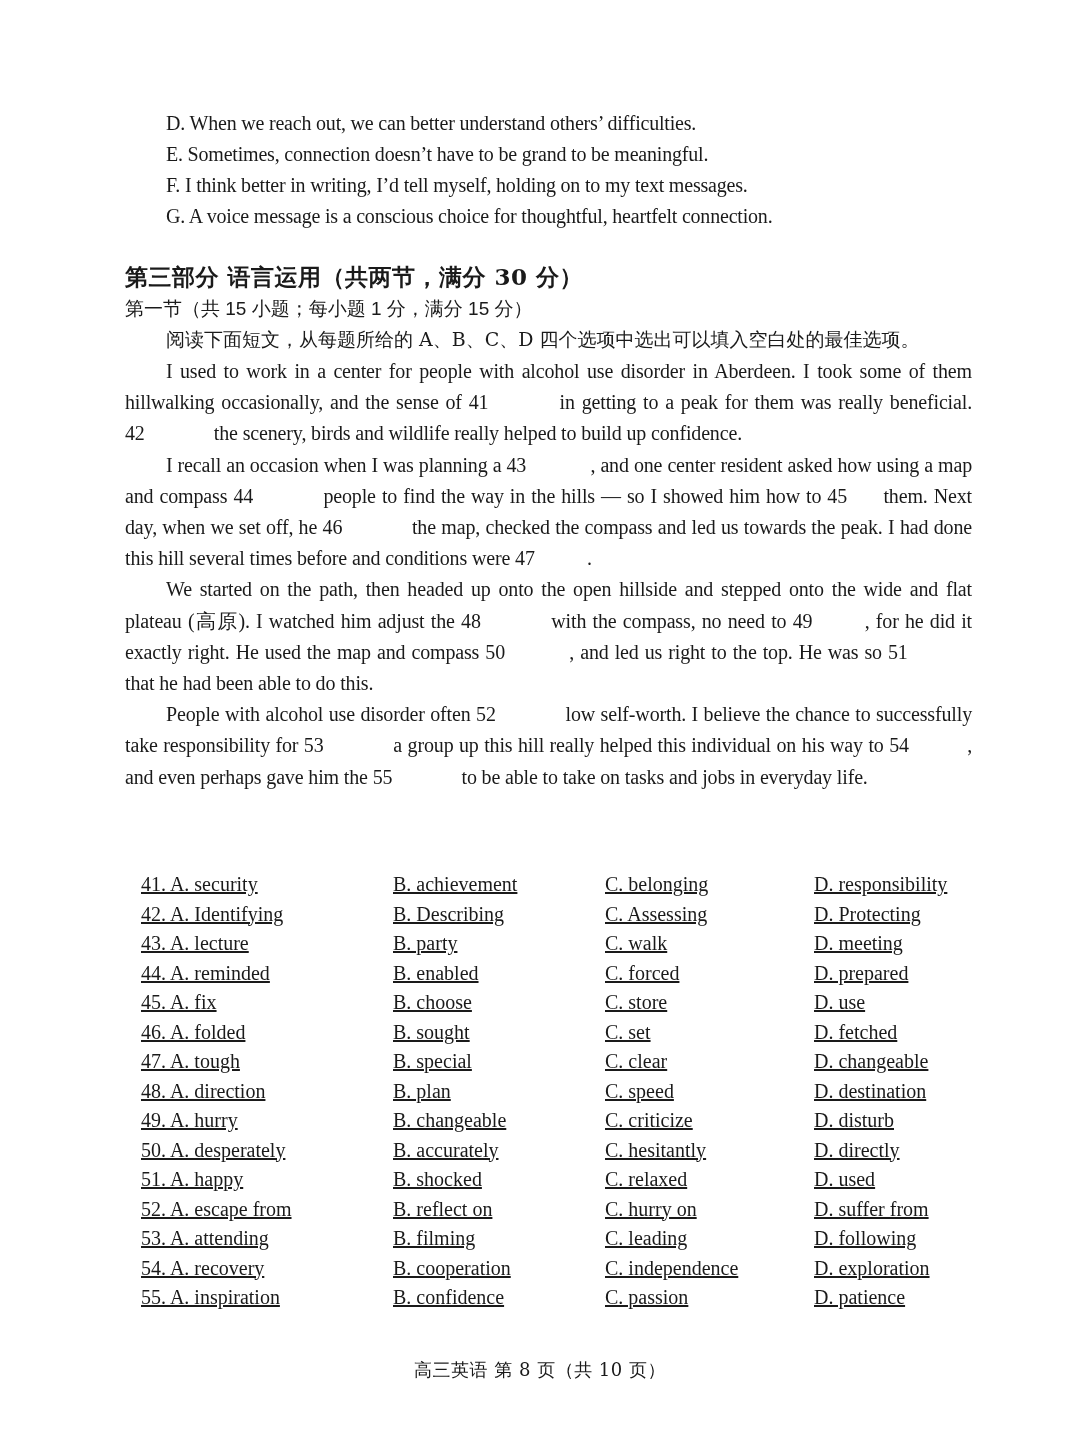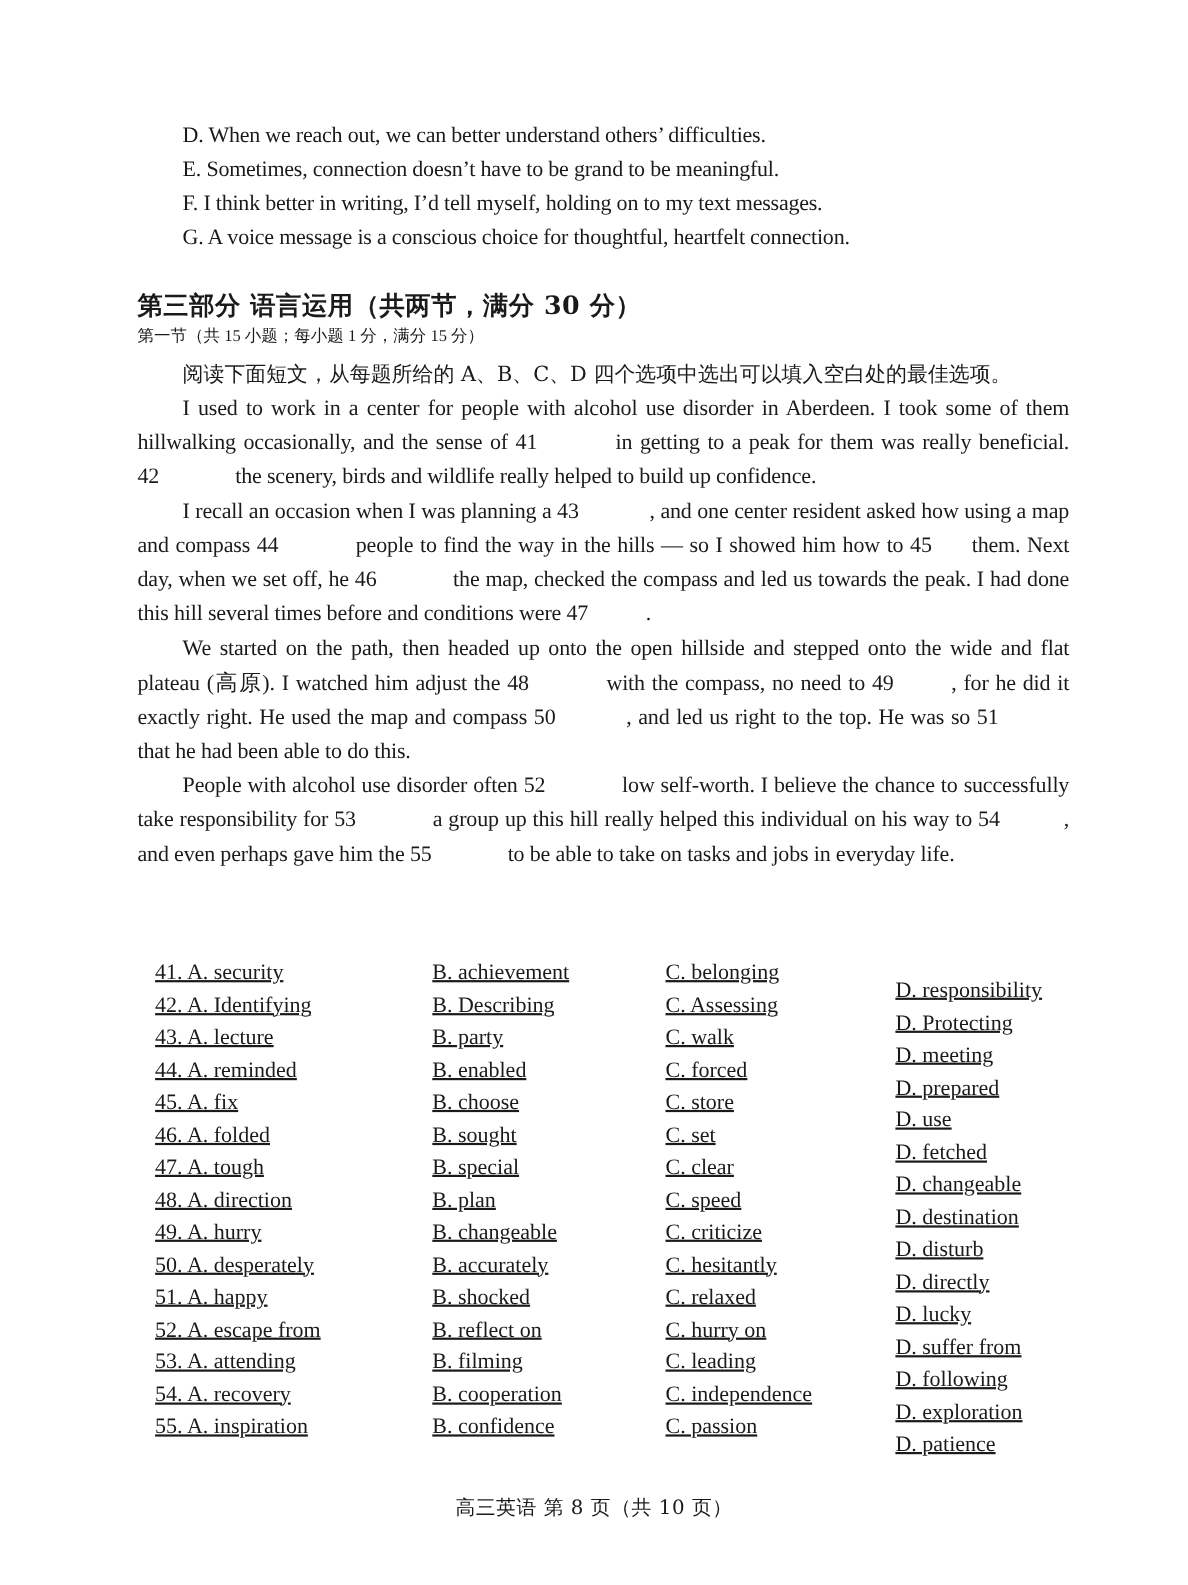--- a/index.html
+++ b/index.html
@@ -6,35 +6,35 @@
   body {
     width: 1080px; height: 1441px; position: relative; overflow: hidden;
     font-family: "Liberation Serif", "DejaVu Serif", serif;
     color: #1a1a1a;
   }
   .page { position: absolute; left: 0; top: 0; width: 976px; height: 1441px; }
   .opts-top { position: absolute; left: 166px; top: 108px; width: 820px; }
   .opts-top .line { font-size: 20px; line-height: 31px; height: 31px; white-space: nowrap; letter-spacing: -0.2px; }
 
   .sec-title { position: absolute; left: 125px; top: 262px; font-size: 23px; font-weight: bold; font-family: "DejaVu Serif", "Liberation Serif", serif; letter-spacing: 0.5px; white-space: nowrap; }
-  .sub-title { position: absolute; left: 125px; top: 296px; font-size: 15px; font-family: Liberation Serif, serif; white-space: nowrap; }
+  .sub-title { position: absolute; left: 125px; top: 296px; font-size: 19px; font-family: Liberation Sans, sans-serif; white-space: nowrap; }
   .instr { position: absolute; left: 166px; top: 327px; font-size: 19px; font-family: "DejaVu Serif", "Liberation Serif", serif; white-space: nowrap; }
 
   .passage { position: absolute; left: 125px; top: 356px; width: 847px; }
   .para { font-size: 20px; line-height: 31.2px; text-align: justify; text-align-last: left; margin: 0; letter-spacing: -0.15px; }
   .para .indent { display: inline-block; width: 41px; }
   .blank { display: inline-block; text-decoration: underline; text-underline-offset: 3px; text-align: center; }
   .blank .num { display: inline-block; min-width: 84px; text-align: center; }
 
   .choices { position: absolute; left: 141px; top: 870px; width: 860px; text-decoration: underline; }
   .choice-row { display: flex; height: 29.5px; font-size: 20px; line-height: 29.5px; white-space: nowrap; }
   .choice-row .c0 { width: 252px; }
   .choice-row .c1 { width: 212px; }
   .choice-row .c2 { width: 209px; }
-  .choice-row .c3 { width: 187px; margin-top: 16px; }
+  .choice-row .c3 { width: 187px; }
 
   .footer { position: absolute; left: 0; top: 1358px; width: 1080px; text-align: center; font-size: 18px; font-family: "DejaVu Serif", "Liberation Serif", serif; letter-spacing: 0.5px; }
 </style>
 </head>
 <body>
 
 <div class="page">
 
   <div class="opts-top">
     <div class="line">D. When we reach out, we can better understand others’ difficulties.</div>
@@ -115,21 +115,21 @@
       <div class="choice-row">
         <span class="c0">50. A. desperately</span>
         <span class="c1">B. accurately</span>
         <span class="c2">C. hesitantly</span>
         <span class="c3">D. directly</span>
       </div>
       <div class="choice-row">
         <span class="c0">51. A. happy</span>
         <span class="c1">B. shocked</span>
         <span class="c2">C. relaxed</span>
-        <span class="c3">D. lucky</span>
+        <span class="c3">D. used</span>
       </div>
       <div class="choice-row">
         <span class="c0">52. A. escape from</span>
         <span class="c1">B. reflect on</span>
         <span class="c2">C. hurry on</span>
         <span class="c3">D. suffer from</span>
       </div>
       <div class="choice-row">
         <span class="c0">53. A. attending</span>
         <span class="c1">B. filming</span>

